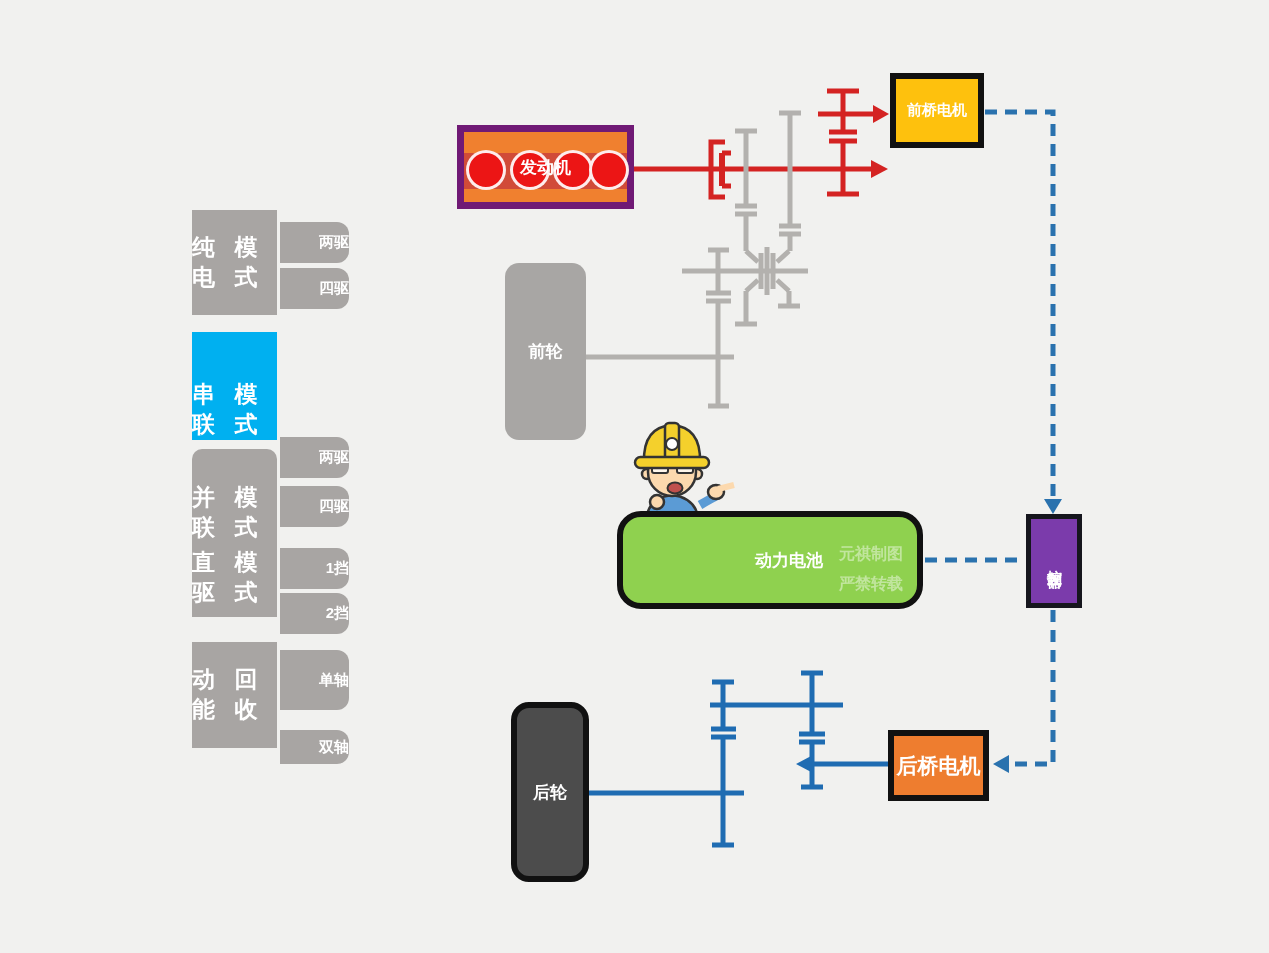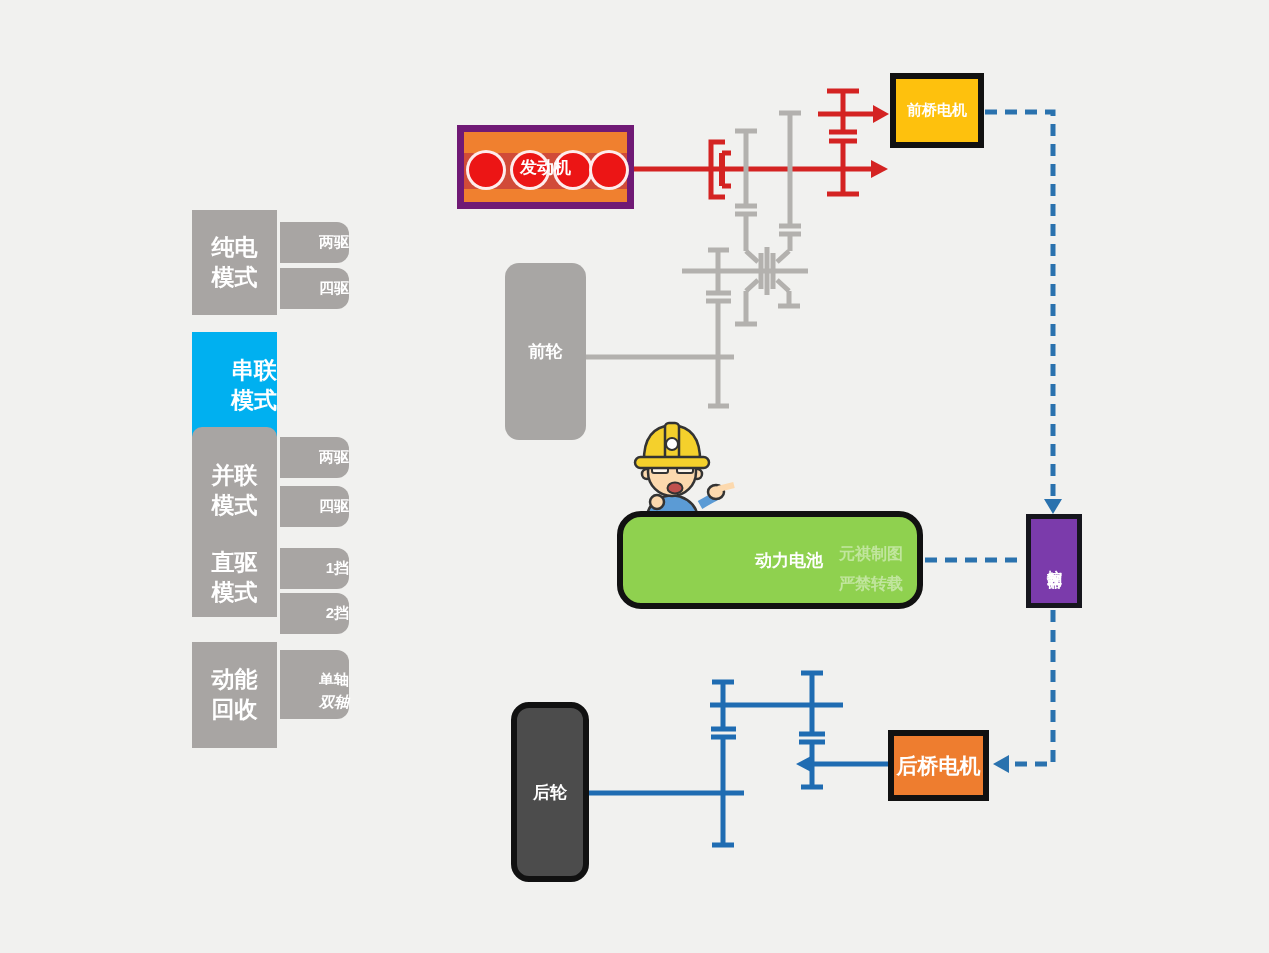--- a/index.html
+++ b/index.html
@@ -2,21 +2,21 @@
 <html><head>
 <meta charset="utf-8">
 <style>
   html,body{margin:0;padding:0;}
   body{font-family:"Liberation Sans","DejaVu Sans",sans-serif;}
   .canvas{position:relative;width:1269px;height:953px;background:#f1f1ef;overflow:hidden;}
   svg.wires{position:absolute;left:0;top:0;z-index:1;}
   .abs{position:absolute;box-sizing:border-box;}
 
   
-  .mode-main{left:192px;width:85px;background:#a8a5a3;color:#fff;display:flex;flex-direction:column;
+  .mode-main{left:192px;width:85px;background:#a8a5a3;color:#fff;display:flex;flex-direction:row;
              align-items:center;justify-content:center;font-size:23px;font-weight:bold;line-height:1.3;
              z-index:3;cursor:pointer;}
   .mode-main.selected{background:#00b0f0;}
   .mode-sub{left:280px;width:69px;height:41px;background:#a8a5a3;color:#fff;display:flex;align-items:center;
             justify-content:flex-end;font-size:15px;font-weight:bold;border-radius:0 12px 12px 0;z-index:3;cursor:pointer;}
 
   
   .node{z-index:3;display:flex;align-items:center;justify-content:center;color:#fff;font-weight:bold;}
   .engine{left:457px;top:125px;width:177px;height:84px;border:7px solid #701a75;background:#f0802f;}
   .engine-band{position:absolute;left:0;right:0;top:21px;height:36px;background:#d14b38;}
@@ -117,21 +117,21 @@
   </div>
   <div class="abs mode-sub" style="top:268px;">
     <span>四驱</span>
   </div>
 
   <div class="abs mode-main selected" style="top:332px;height:108px;align-items:flex-end;">
     <span>串联</span>
     <span>模式</span>
   </div>
 
-  <div class="abs mode-main" style="top:427px;height:128px;border-radius:10px;">
+  <div class="abs mode-main" style="top:449px;height:128px;border-radius:10px;">
     <span>并联</span>
     <span>模式</span>
   </div>
   <div class="abs mode-sub" style="top:437px;">
     <span>两驱</span>
   </div>
   <div class="abs mode-sub" style="top:486px;">
     <span>四驱</span>
   </div>
 
@@ -146,21 +146,21 @@
     <span>2挡</span>
   </div>
 
   <div class="abs mode-main" style="top:642px;height:106px;">
     <span>动能</span>
     <span>回收</span>
   </div>
   <div class="abs mode-sub" style="top:650px;height:60px;">
     <span>单轴</span>
   </div>
-  <div class="abs mode-sub" style="top:685px;height:34px;font-style:italic;">
+  <div class="abs mode-sub" style="top:730px;height:34px;">
     <span>双轴</span>
   </div>
 
   <div class="abs node engine">
     <div class="engine-band"></div>
     <div class="cyl" style="left:2px;"></div>
     <div class="cyl" style="left:46px;"></div>
     <div class="cyl" style="left:89px;"></div>
     <div class="cyl" style="left:125px;"></div>
     <div class="engine-label">发动机</div>

